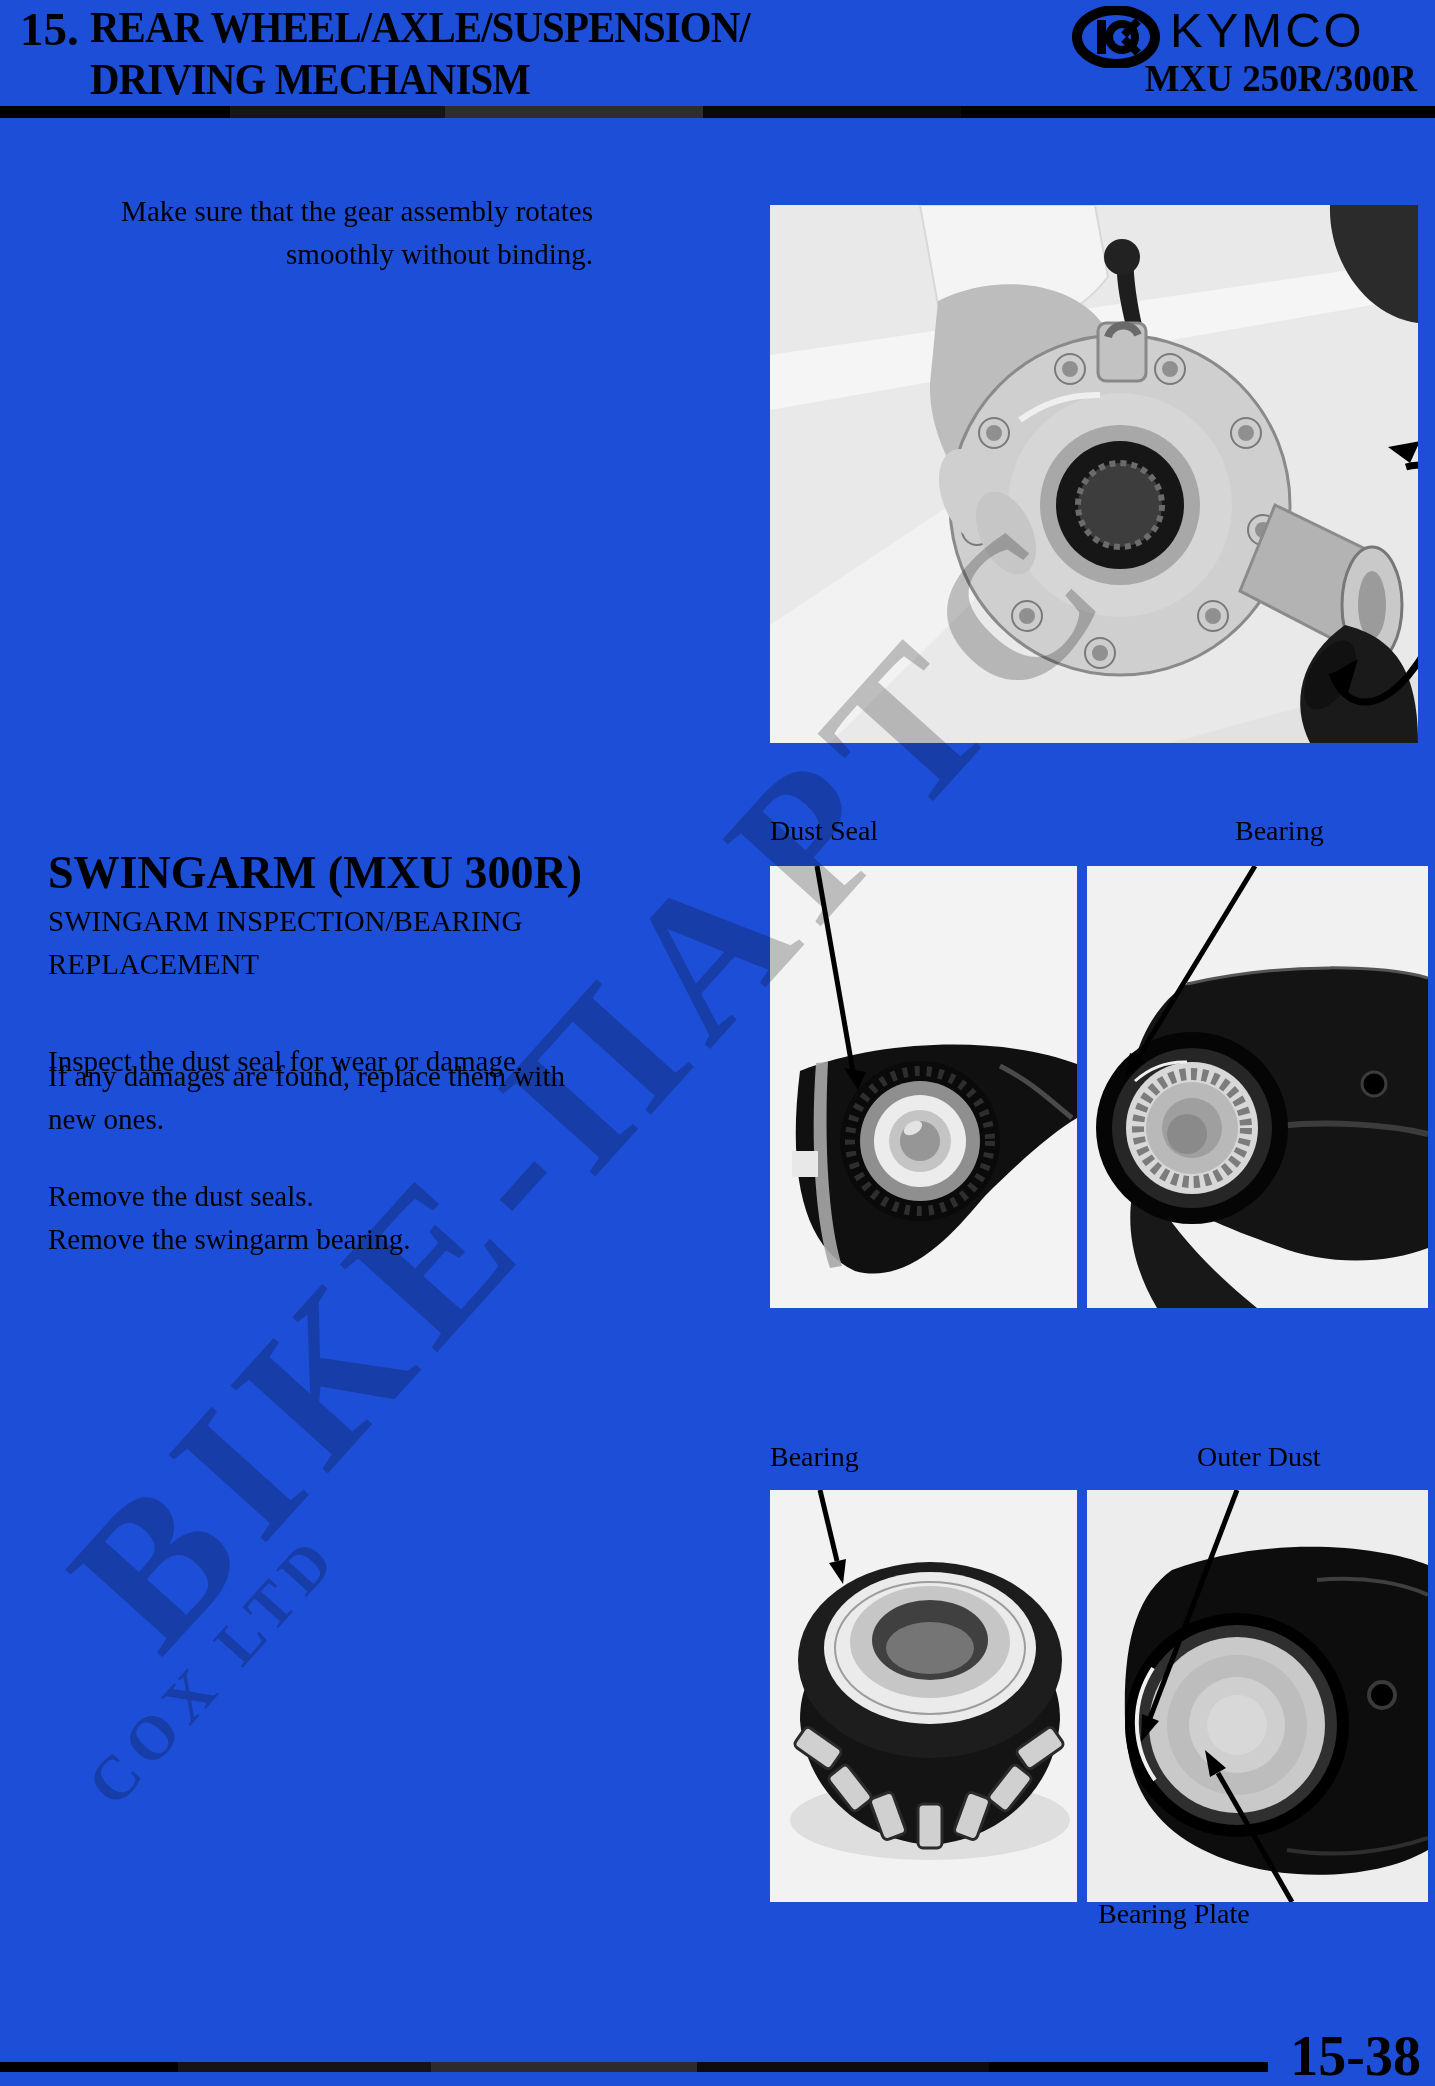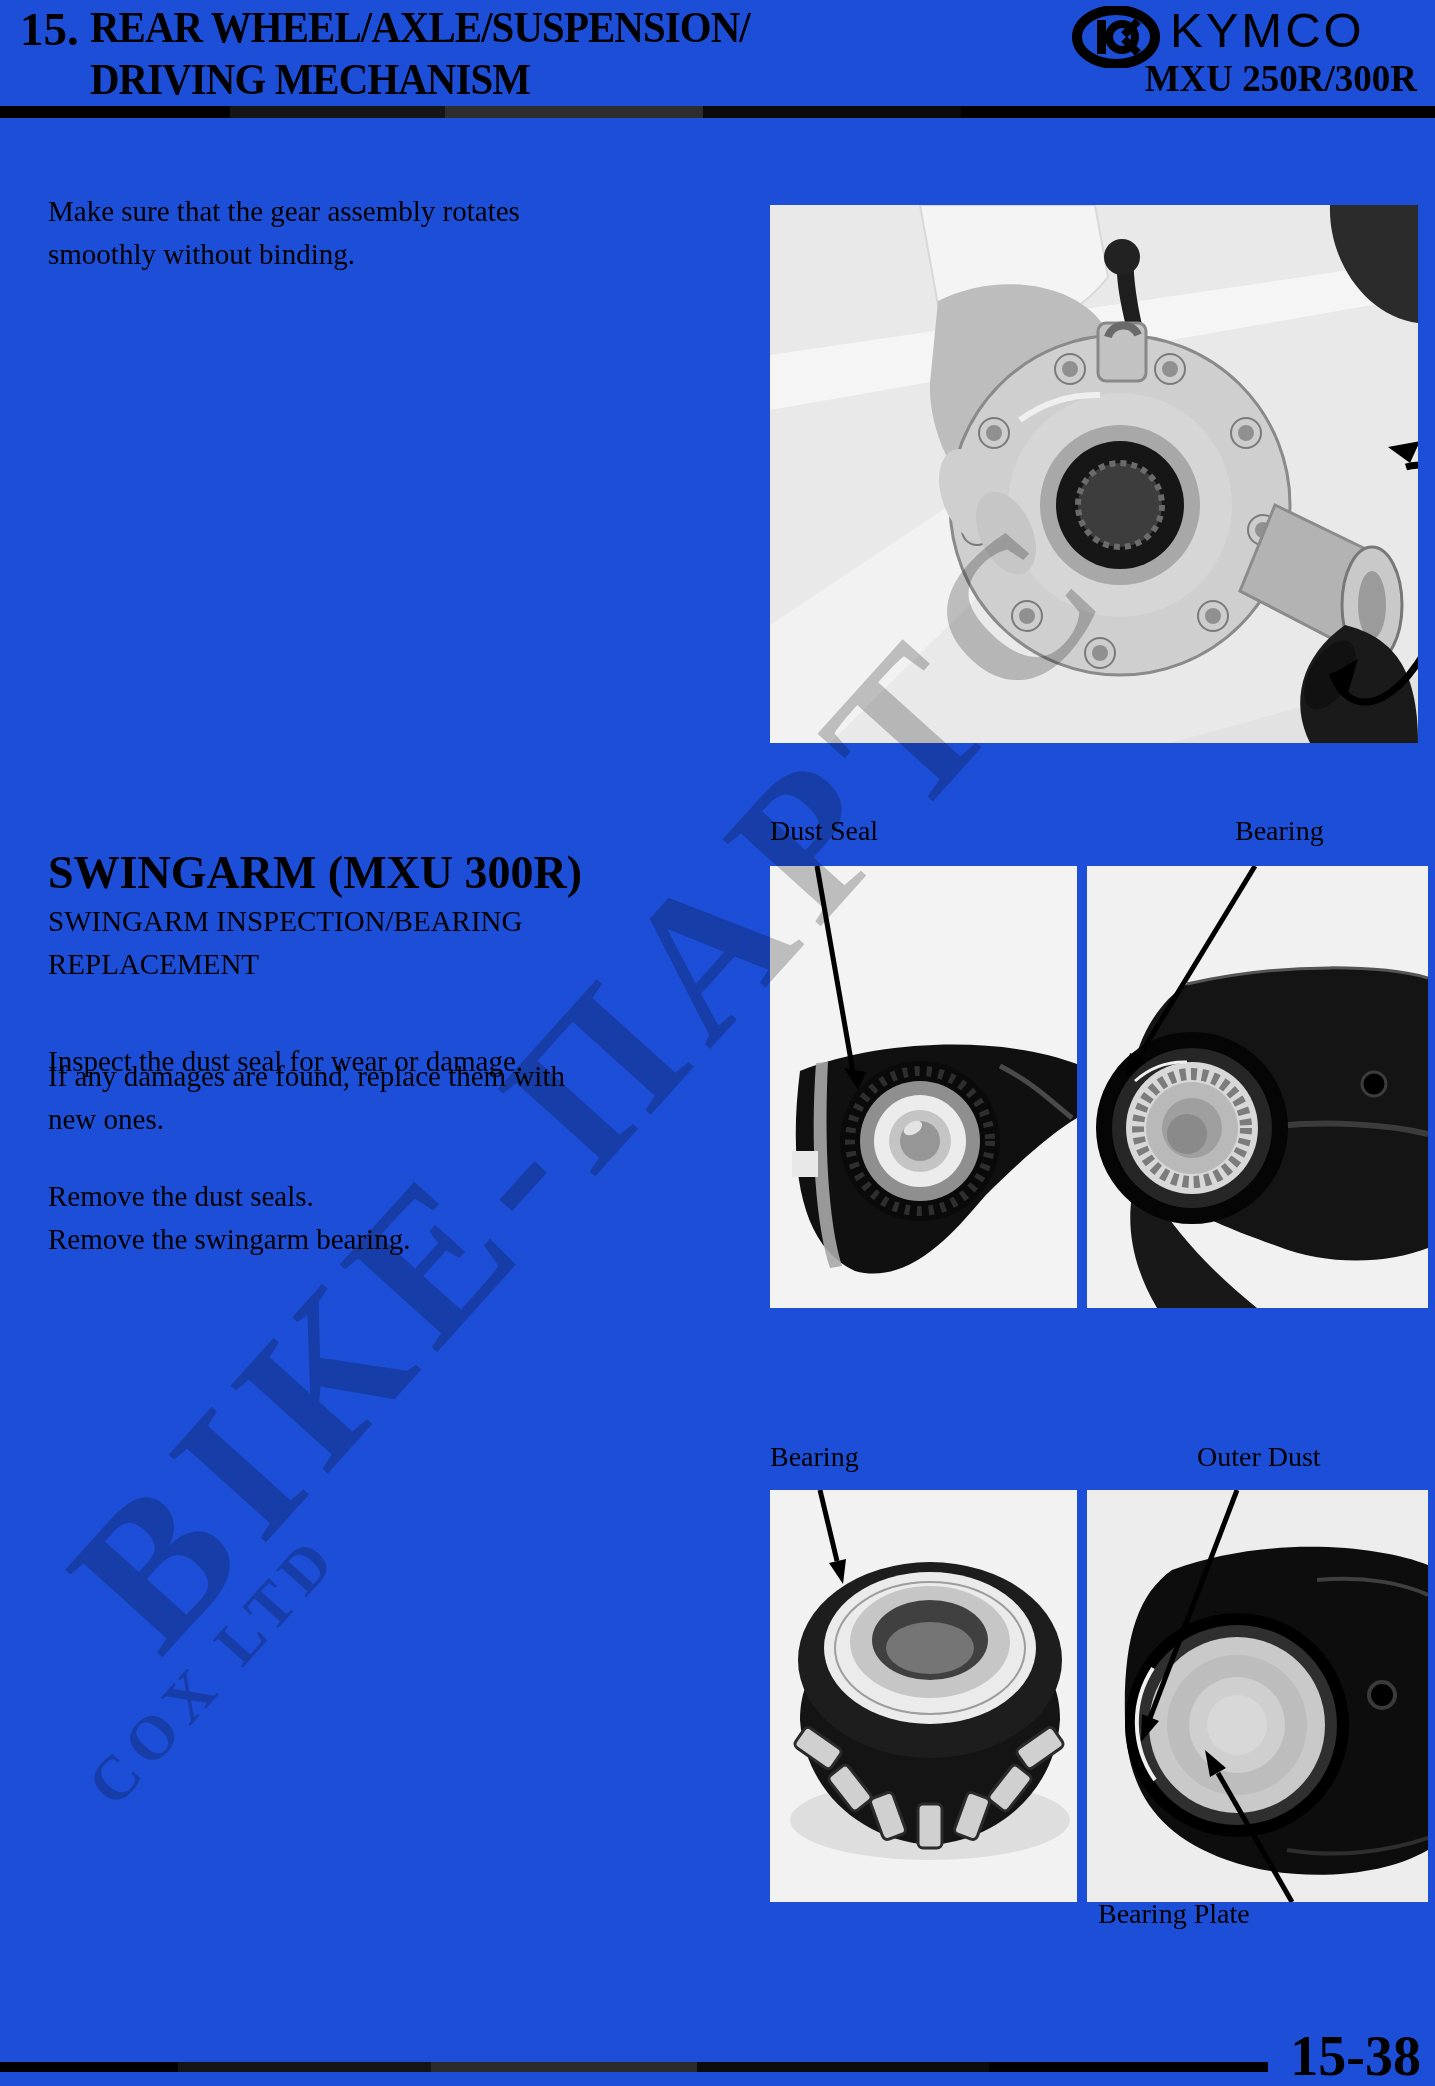--- a/index.html
+++ b/index.html
@@ -13,21 +13,21 @@
     transform:scaleX(.93);transform-origin:left top;white-space:nowrap;z-index:4;}
   .title-1{top:2px;} .title-2{top:54px;}
   .brand-logo{position:absolute;left:1072px;top:6px;z-index:4;}
   .brand-name{position:absolute;left:1170px;top:2px;font-family:"Liberation Sans",sans-serif;
     font-size:49px;font-weight:normal;letter-spacing:3px;z-index:4;}
   .model-name{position:absolute;right:18px;top:57px;font-size:37px;font-weight:bold;z-index:4;white-space:nowrap;}
   .header-rule{position:absolute;left:0;top:106px;width:1435px;height:12px;z-index:4;
     background:linear-gradient(90deg,#000 0 16%,#161616 16% 31%,#2e2e2e 31% 49%,#0a0a0a 49% 67%,#000 67% 100%);}
   
   .para{position:absolute;left:48px;width:545px;font-size:29px;line-height:43px;z-index:4;}
-  .p-gear{top:190px;}
+  .p-gear{top:190px;text-align:right;}
   .sec-title{position:absolute;left:48px;top:846px;font-size:46px;font-weight:bold;z-index:4;white-space:nowrap;}
   .sub-title{position:absolute;left:48px;top:900px;width:545px;font-size:29px;line-height:43px;font-weight:normal;z-index:4;}
   .p-dust1{top:1040px;} .p-dust2{top:1055px;}
   .p-rem1{top:1175px;} .p-rem2{top:1218px;}
   .p-inspect{top:1466px;text-align:justify;text-align-last:left;}
   
   .callout{position:absolute;font-size:28px;z-index:4;white-space:nowrap;text-align:center;}
   .lbl-dust-seal{left:770px;top:815px;}
   .lbl-bearing-1{left:1235px;top:815px;}
   .lbl-bearing-2{left:770px;top:1441px;}

